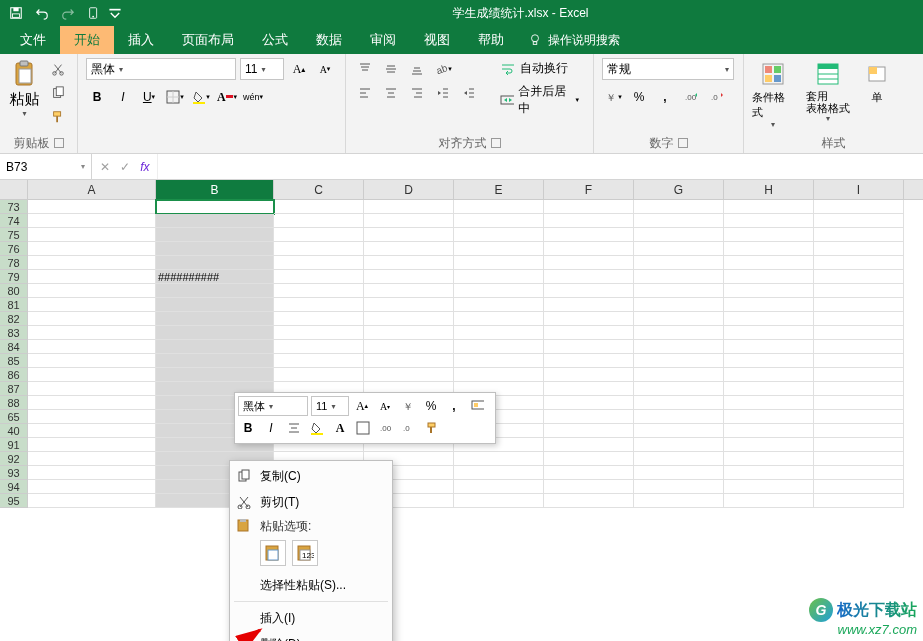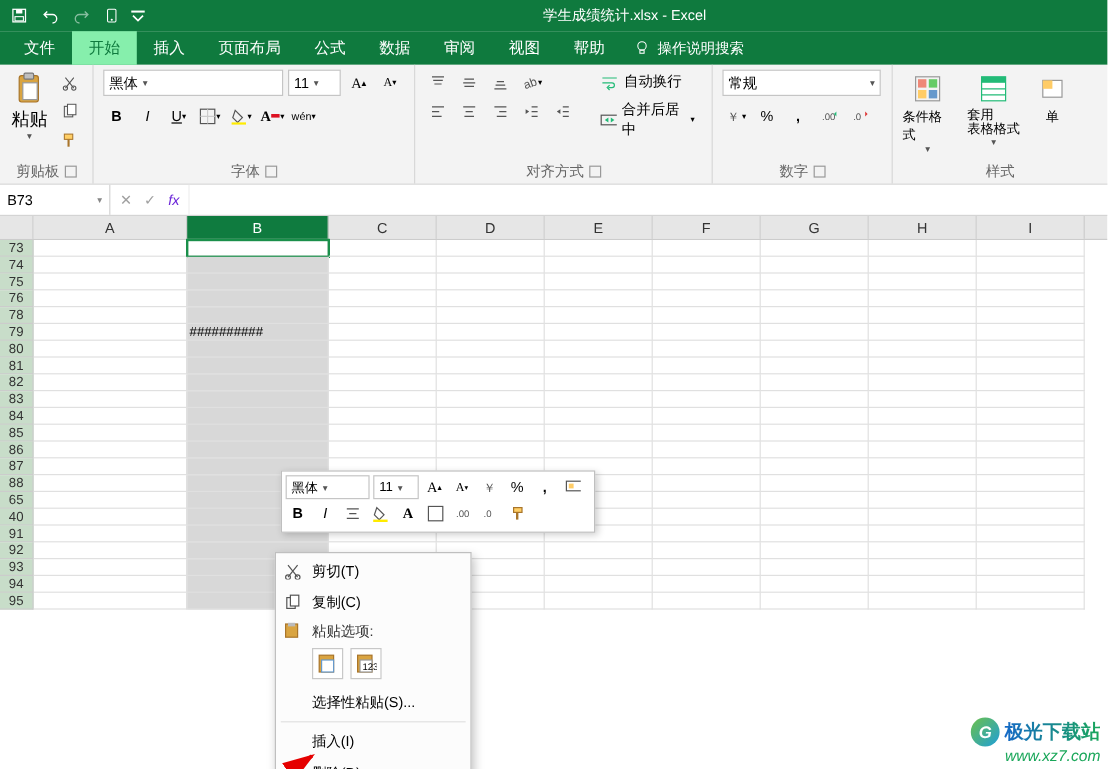--- a/index.html
+++ b/index.html
@@ -8,21 +8,21 @@
 
 .titlebar { background: #0f7a3e; height: 26px; display: flex; align-items: center; color: #fff; padding: 0 4px; }
 .titlebar .qat { display: flex; gap: 2px; align-items: center; }
 .titlebar .qat-item { width: 24px; height: 22px; display: flex; align-items: center; justify-content: center; cursor: pointer; }
 .titlebar .qat-item svg { width: 14px; height: 14px; }
 .titlebar .title-center { flex: 1; text-align: center; font-size: 12px; }
 
 
 .ribbon-tabs { background: #0f7a3e; height: 28px; display: flex; align-items: stretch; color: #fff; padding-left: 6px; gap: 0; }
 .ribbon-tab { padding: 0 14px; display: flex; align-items: center; font-size: 13px; cursor: pointer; }
-.ribbon-tab.active { background: #86efac; color: #0f7a3e; }
+.ribbon-tab.active { background: #fdba74; color: #0f7a3e; }
 .tell-me { display: flex; align-items: center; gap: 6px; padding: 0 10px; }
 
 
 .ribbon { background: #f3f3f3; border-bottom: 1px solid #d4d4d4; height: 100px; display: flex; }
 .rgroup { border-right: 1px solid #d8d8d8; padding: 4px 8px 2px 8px; display: flex; flex-direction: column; justify-content: space-between; }
 .rgroup .controls { display: flex; gap: 6px; align-items: flex-start; }
 .rgroup .glabel { text-align: center; font-size: 12px; color: #666; display: flex; justify-content: center; align-items: center; gap: 4px; height: 16px; }
 .rgroup .glabel .launcher { width: 10px; height: 10px; border: 1px solid #999; display: inline-block; }
 
 .big-btn { display: flex; flex-direction: column; align-items: center; width: 42px; padding-top: 2px; cursor: pointer; }
@@ -226,24 +226,20 @@
             <span style="font-family:serif;font-weight:bold">A</span>
             <div style="width:12px;height:3px;background:#d12; margin-top:-1px"></div>
             <span style="font-size:7px">▾</span>
           </div>
         <div class="small-btn">
             <span style="font-size:9px">wén</span>
             <span style="font-size:7px">▾</span>
           </div>
       </div>
     </div>
-    <div class="glabel">
-        <span>字体</span>
-        <span class="launcher"></span>
-      </div>
   </div>
 
   <div class="rgroup" style="width:248px">
     <div class="controls">
       <div class="stack">
         <div class="small-row">
           <div class="small-btn">
               <svg width="14" height="14">
                 <line x1="2" y1="2" x2="12" y2="2" stroke="#555"></line>
                 <line x1="3" y1="5" x2="11" y2="5" stroke="#555"></line>
@@ -772,35 +768,35 @@
             <rect x="5" y="6" width="2" height="6" fill="#a9752a"></rect>
           </svg>
         </div>
     </div>
   </div>
 
   <div class="ctxmenu">
     <div class="ctxitem">
       <span class="cicon">
           <svg width="14" height="14">
+            <rect x="2" y="3" width="7" height="9" fill="none" stroke="#555"></rect>
+            <rect x="5" y="1" width="7" height="9" fill="#fff" stroke="#555"></rect>
+          </svg>
+        </span>
+      <span>复制(C)</span>
+    </div>
+    <div class="ctxitem">
+      <span class="cicon">
+          <svg width="14" height="14">
             <path d="M3 2 L11 12 M11 2 L3 12" stroke="#555" fill="none"></path>
             <circle cx="3" cy="12" r="2" fill="none" stroke="#555"></circle>
             <circle cx="11" cy="12" r="2" fill="none" stroke="#555"></circle>
           </svg>
         </span>
       <span>剪切(T)</span>
-    </div>
-    <div class="ctxitem">
-      <span class="cicon">
-          <svg width="14" height="14">
-            <rect x="2" y="3" width="7" height="9" fill="none" stroke="#555"></rect>
-            <rect x="5" y="1" width="7" height="9" fill="#fff" stroke="#555"></rect>
-          </svg>
-        </span>
-      <span>复制(C)</span>
     </div>
     <div class="ctxsection-label">
       <span class="cicon" style="left:6px;position:absolute"><svg width="14" height="14">
             <rect x="2" y="2" width="10" height="11" fill="#d9a441" stroke="#a9752a"></rect>
             <rect x="4" y="1" width="6" height="3" fill="#bbb"></rect>
           </svg></span>
       <span>粘贴选项:</span>
     </div>
     <div class="paste-opts">
       <div class="paste-opt">

